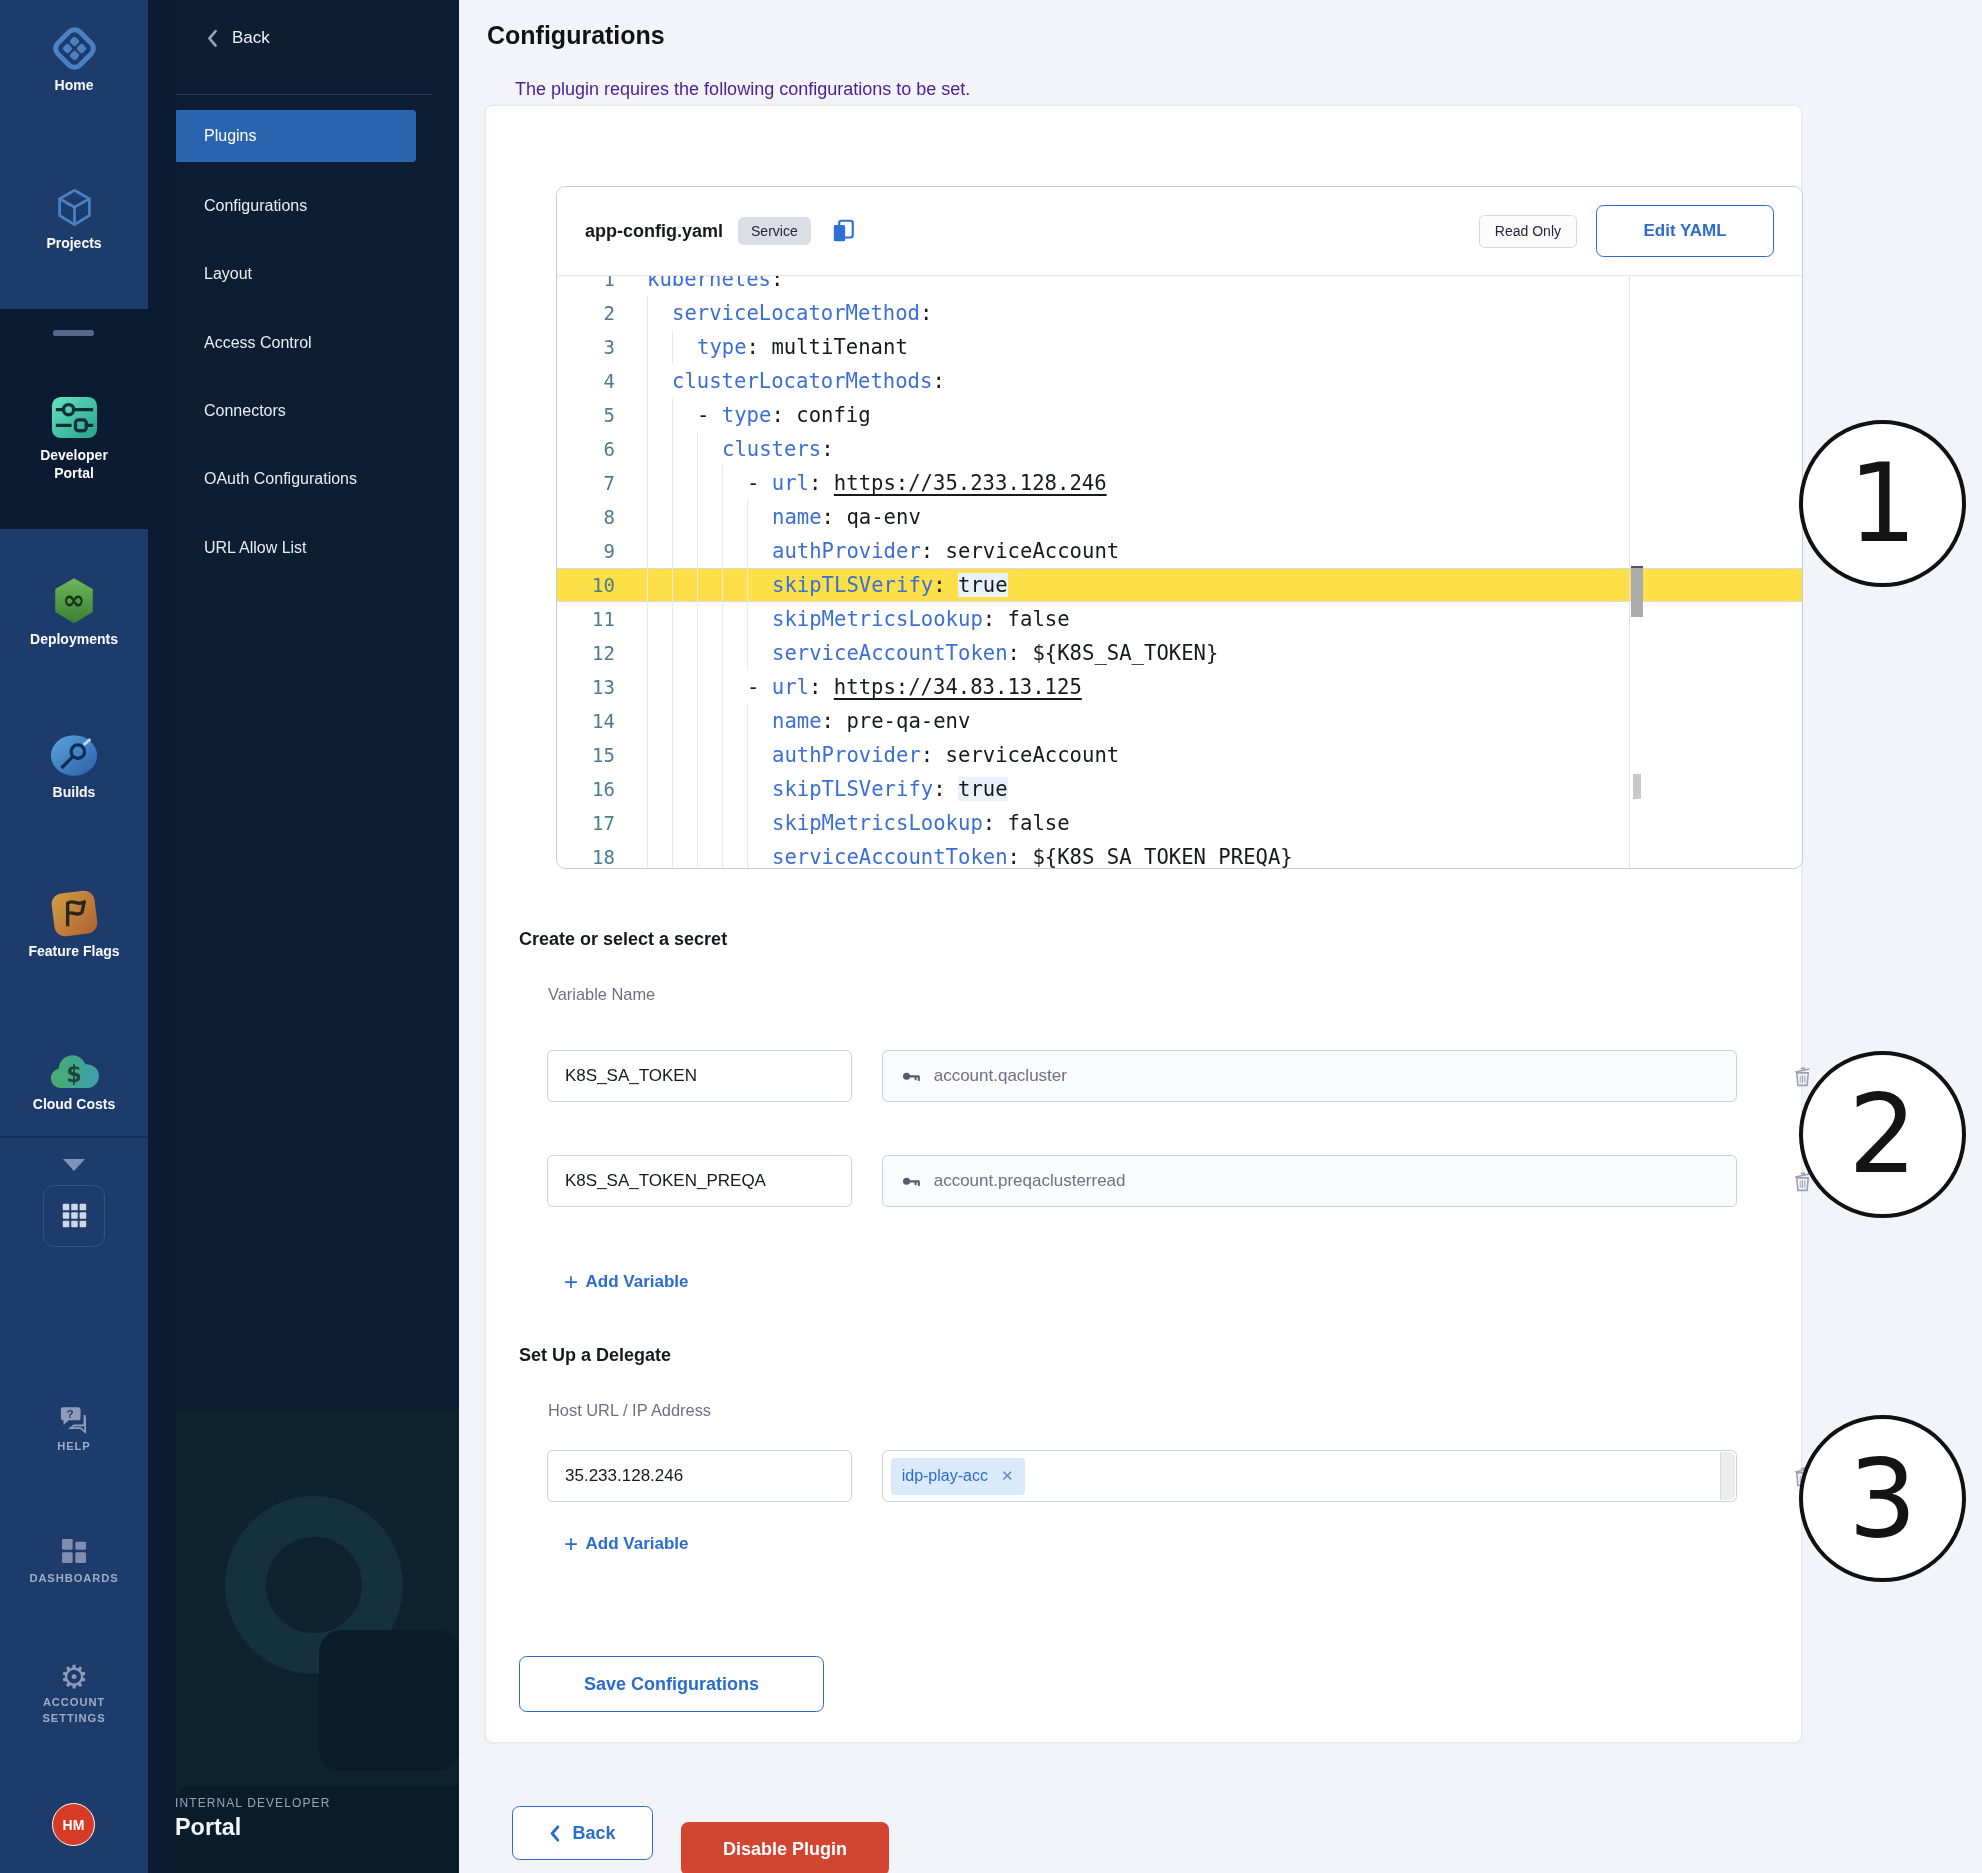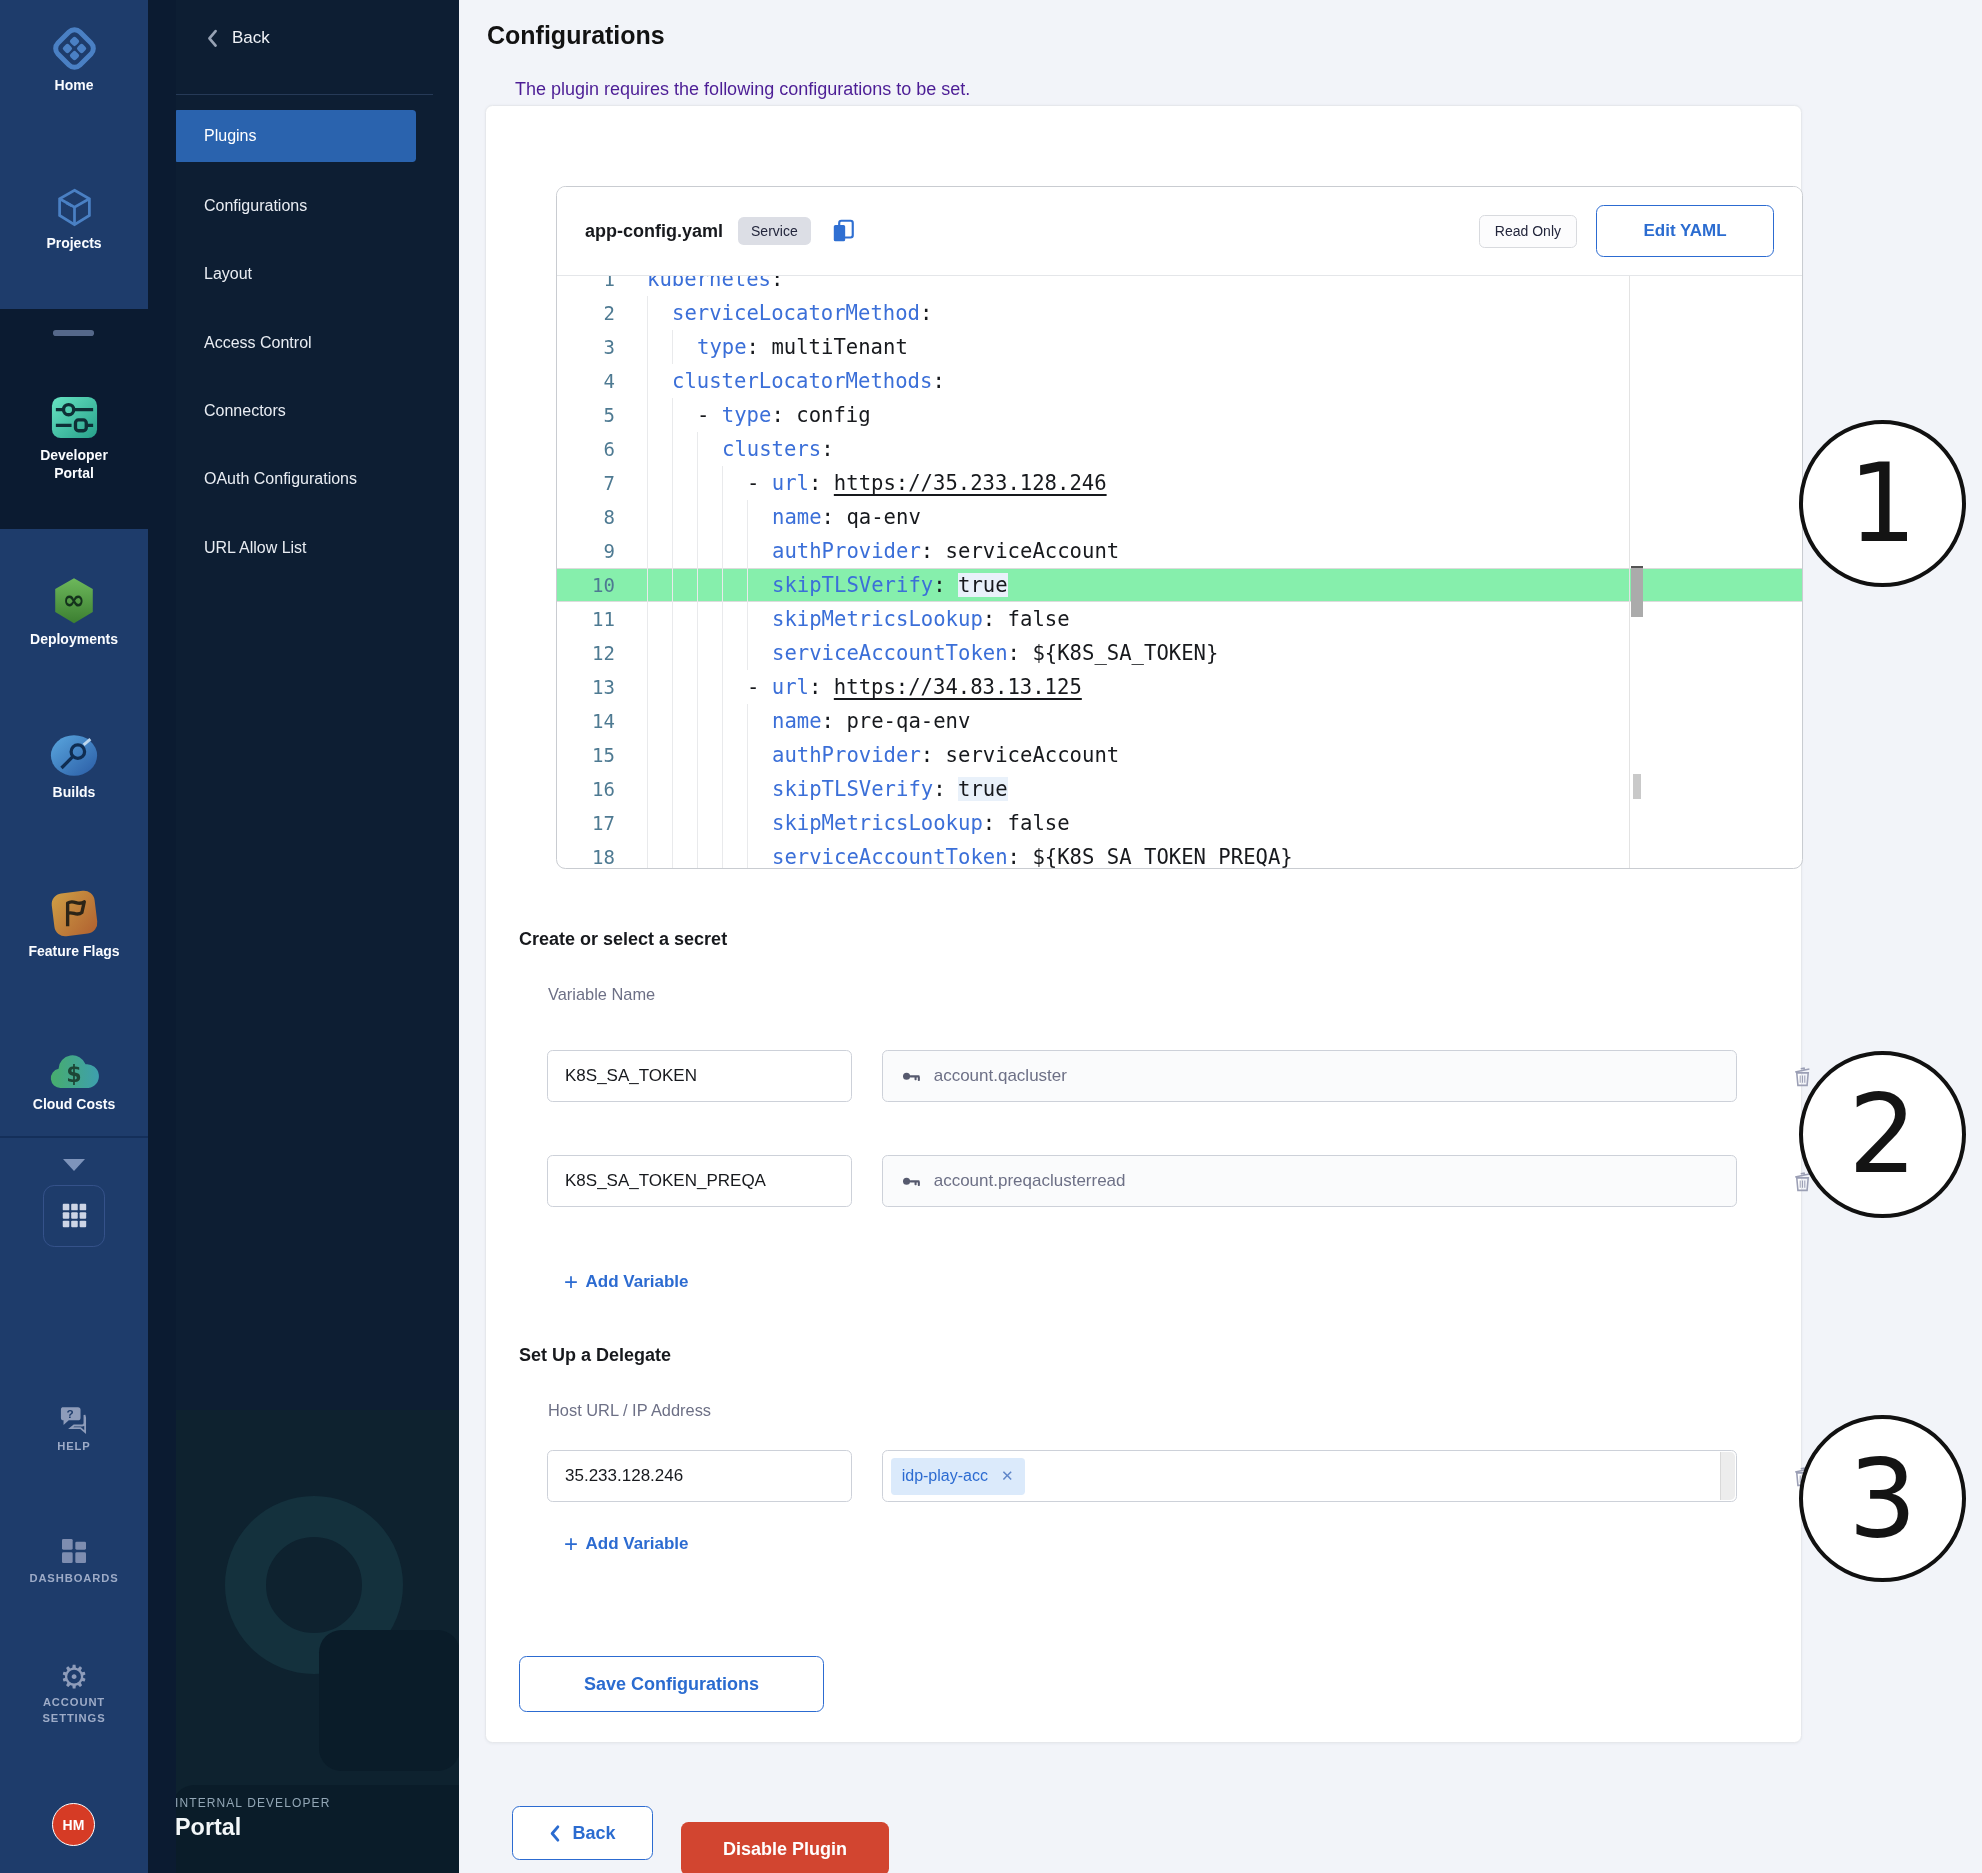--- a/index.html
+++ b/index.html
@@ -46,21 +46,21 @@
   .yaml-name { font-size:18px; font-weight:700; color:#17191d; }
   .yaml-badge { margin-left:15px; background:#dcdee5; color:#23263c; font-size:14px; padding:5.6px 13px; border-radius:5.6px; }
   .copy-ic { margin-left:19px; cursor:pointer; display:flex; }
   .spacer { flex:1; }
   .readonly-pill { border:0.9px solid #d8dade; background:#fcfcfd; color:#23263c; font-size:14px; padding:7.5px 15px; border-radius:5.6px; }
   .edit-yaml-btn { margin-left:19px; width:178px; height:52px; border:1.4px solid #2c6bd1; border-radius:7.5px; color:#2b6cd0; font-size:17px; font-weight:700; background:#fff; display:flex; align-items:center; justify-content:center; cursor:pointer; }
 
   .code-wrap { position:absolute; left:0; top:89px; right:0; bottom:0; overflow:hidden; }
   .code-lines { margin-top:-14px; }
   .cline { display:flex; height:34px; line-height:34px; font-family:"DejaVu Sans Mono", monospace; font-size:20.6px; white-space:pre; }
-  .cline.active { background:#86efac; box-shadow:inset 0 0.9px 0 #dcdcdc, inset 0 -0.9px 0 #dcdcdc; }
+  .cline.active { background:#fde047; box-shadow:inset 0 0.9px 0 #dcdcdc, inset 0 -0.9px 0 #dcdcdc; }
   .ln { flex:none; width:90px; padding-right:32px; text-align:right; color:#4e7a92; font-size:19px; }
   .lc { flex:1; }
   .g { display:inline-block; width:25px; height:34px; border-left:0.9px solid #e9eaec; vertical-align:top; }
   .tok-key { color:#3b6fd8; }
   .tok-plain { color:#17191d; }
   .tok-val { color:#17191d; }
   .tok-val.url { text-decoration:underline; text-underline-offset:3.7px; }
   .tok-val.hl { background:#e9f1fa; }
   .code-track { position:absolute; left:1072px; top:0; bottom:0; width:0.9px; background:#e3e3e3; }
   .code-thumb { position:absolute; left:1074px; top:290px; width:12px; height:51px; background:#ababab; border-top:2.8px solid #555; }

